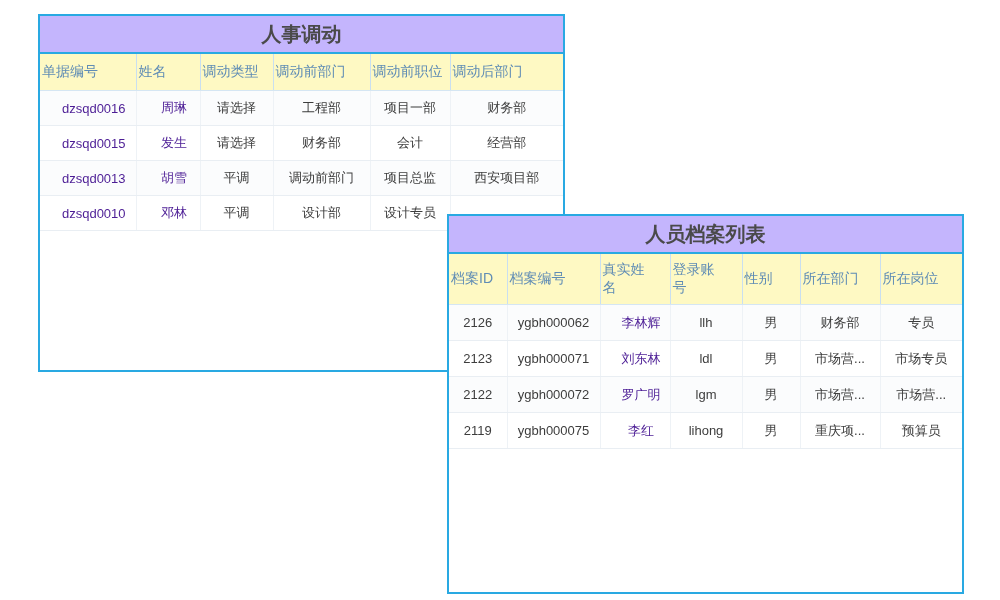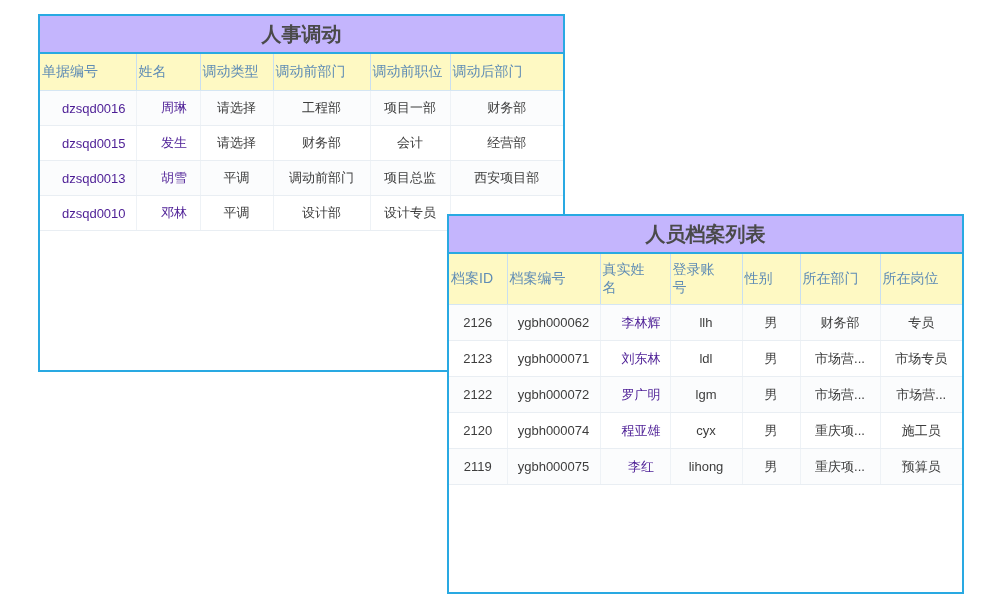--- a/index.html
+++ b/index.html
@@ -194,29 +194,20 @@
         <tr>
           <td>2122</td>
           <td>ygbh000072</td>
           <td><a class="cell-link">罗广明</a></td>
           <td>lgm</td>
           <td>男</td>
           <td>市场营...</td>
           <td>市场营...</td>
         </tr>
         <tr>
-          <td>2120</td>
-          <td>ygbh000074</td>
-          <td><a class="cell-link">程亚雄</a></td>
-          <td>cyx</td>
-          <td>男</td>
-          <td>重庆项...</td>
-          <td>施工员</td>
-        </tr>
-        <tr>
           <td>2119</td>
           <td>ygbh000075</td>
           <td><a class="cell-link">李红</a></td>
           <td>lihong</td>
           <td>男</td>
           <td>重庆项...</td>
           <td>预算员</td>
         </tr>
       </tbody>
     </table>

